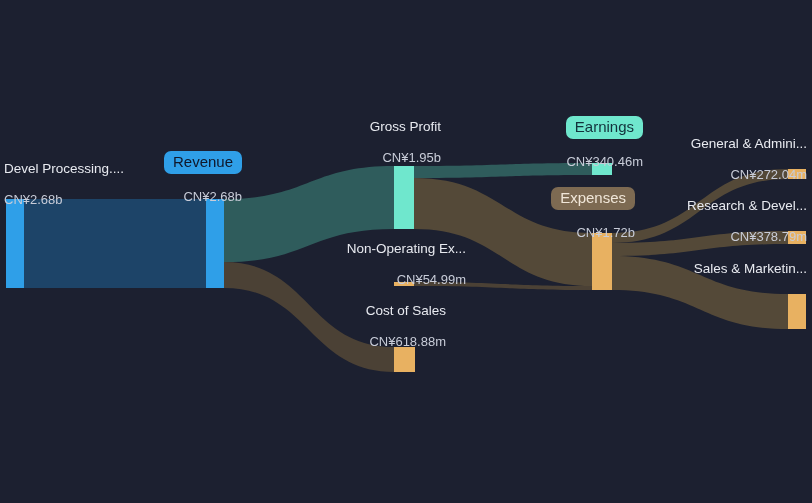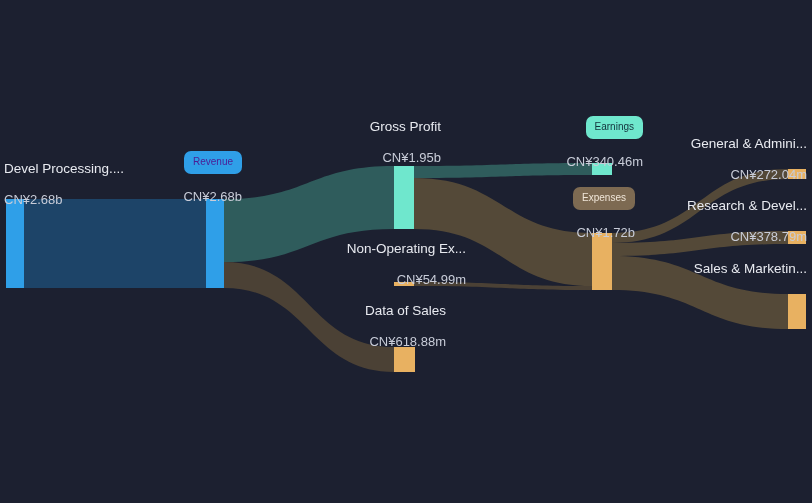--- a/index.html
+++ b/index.html
@@ -36,26 +36,26 @@
     font-size: 13px;
     line-height: 17px;
     margin-top: 14px;
   }
   .lbl.right { text-align: right; }
   .lbl.left  { text-align: left; }
   .badge {
     display: inline-block;
     padding: 3px 9px 4px 9px;
     border-radius: 7px;
-    font-size: 10px;
+    font-size: 15px;
     line-height: 16px;
     color: #1c2030;
     font-weight: 400;
   }
-  .badge-revenue  { background: #2f9fe8; color: #4c1d95; }
+  .badge-revenue  { background: #2f9fe8; color: #0f172a; }
   .badge-earnings { background: #6fe7cd; color: #13313b; }
   .badge-expenses { background: #7d6a52; color: #f0e6d8; margin-left: 20px; }
 </style>
 </head>
 <body>
 
 <div id="stage">
 
   <svg id="sankey-svg" viewBox="0 0 812 503">
 
@@ -132,21 +132,21 @@
     <span>Gross Profit</span>
     <span class="val">CN¥1.95b</span>
   </div>
 
   <div class="lbl right" style="left:0px; width:466px; top:241px;">
     <span>Non-Operating Ex...</span>
     <span class="val">CN¥54.99m</span>
   </div>
 
   <div class="lbl right" style="left:0px; width:446px; top:303px;">
-    <span>Data of Sales</span>
+    <span>Cost of Sales</span>
     <span class="val">CN¥618.88m</span>
   </div>
 
   <div class="lbl right" style="left:0px; width:643px; top:116px;">
     <span class="badge badge-earnings">Earnings</span>
     <span class="val">CN¥340.46m</span>
   </div>
 
   <div class="lbl right" style="left:0px; width:635px; top:187px;">
     <span class="badge badge-expenses">Expenses</span>

